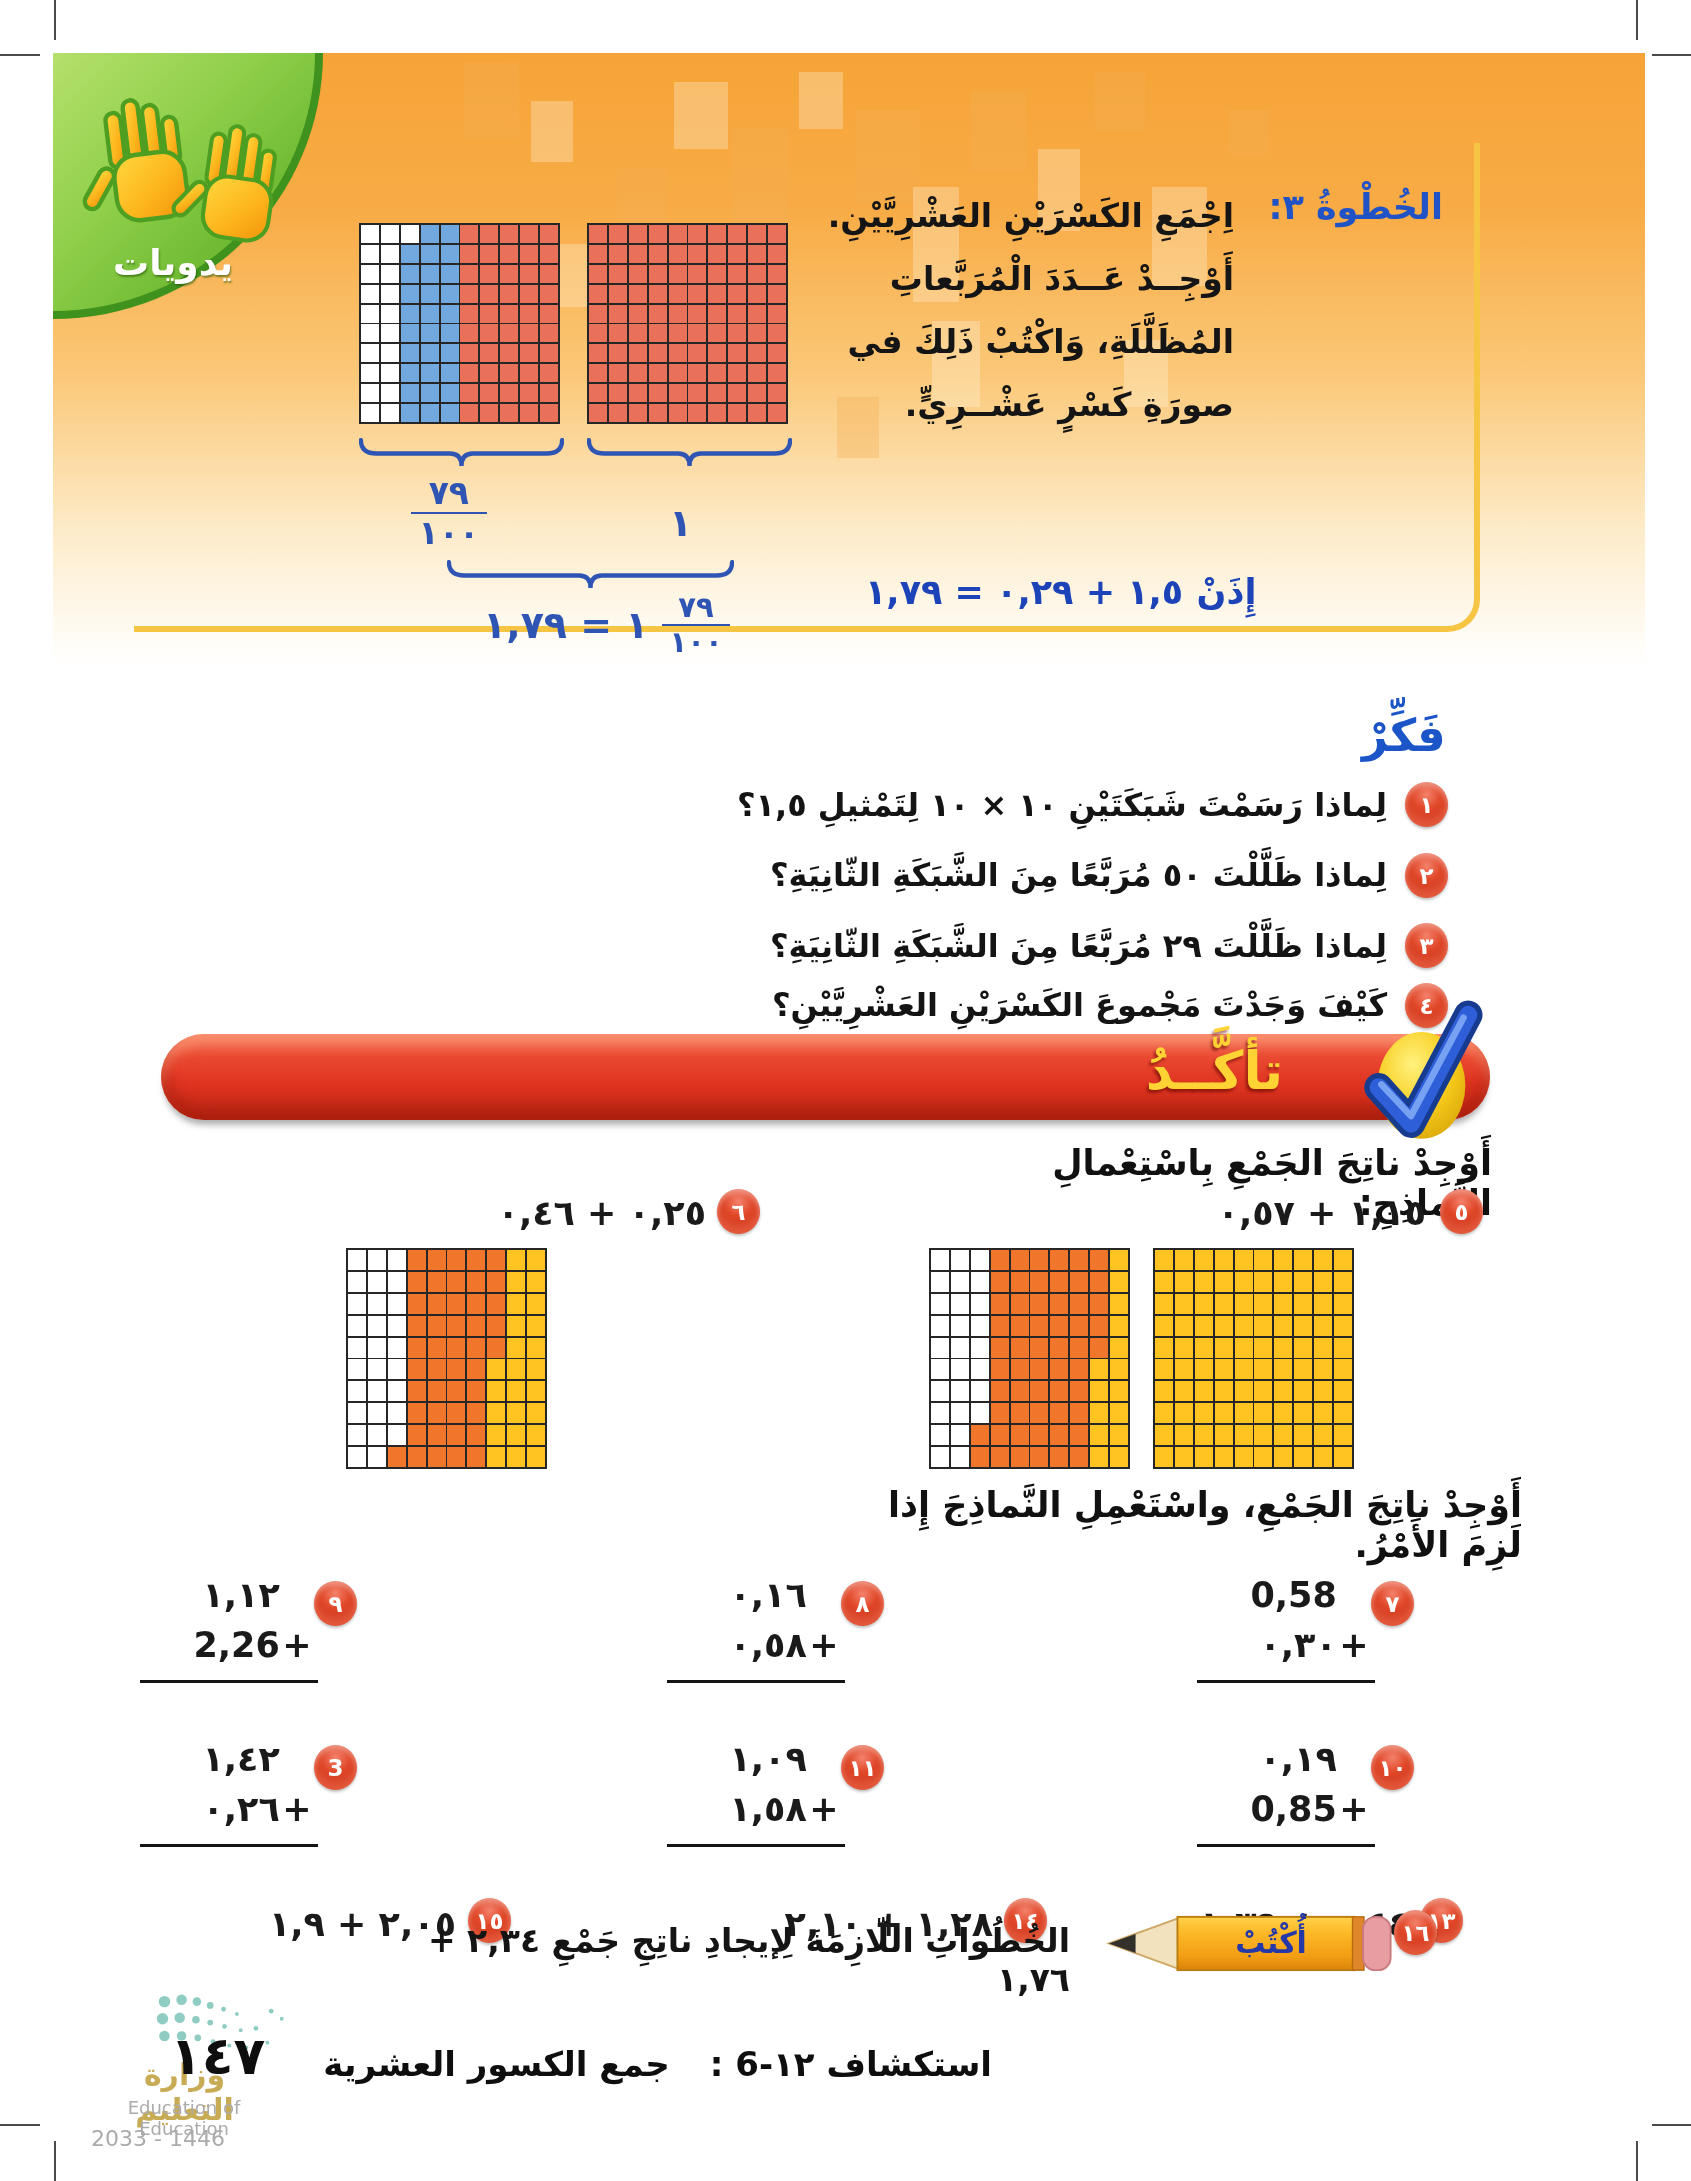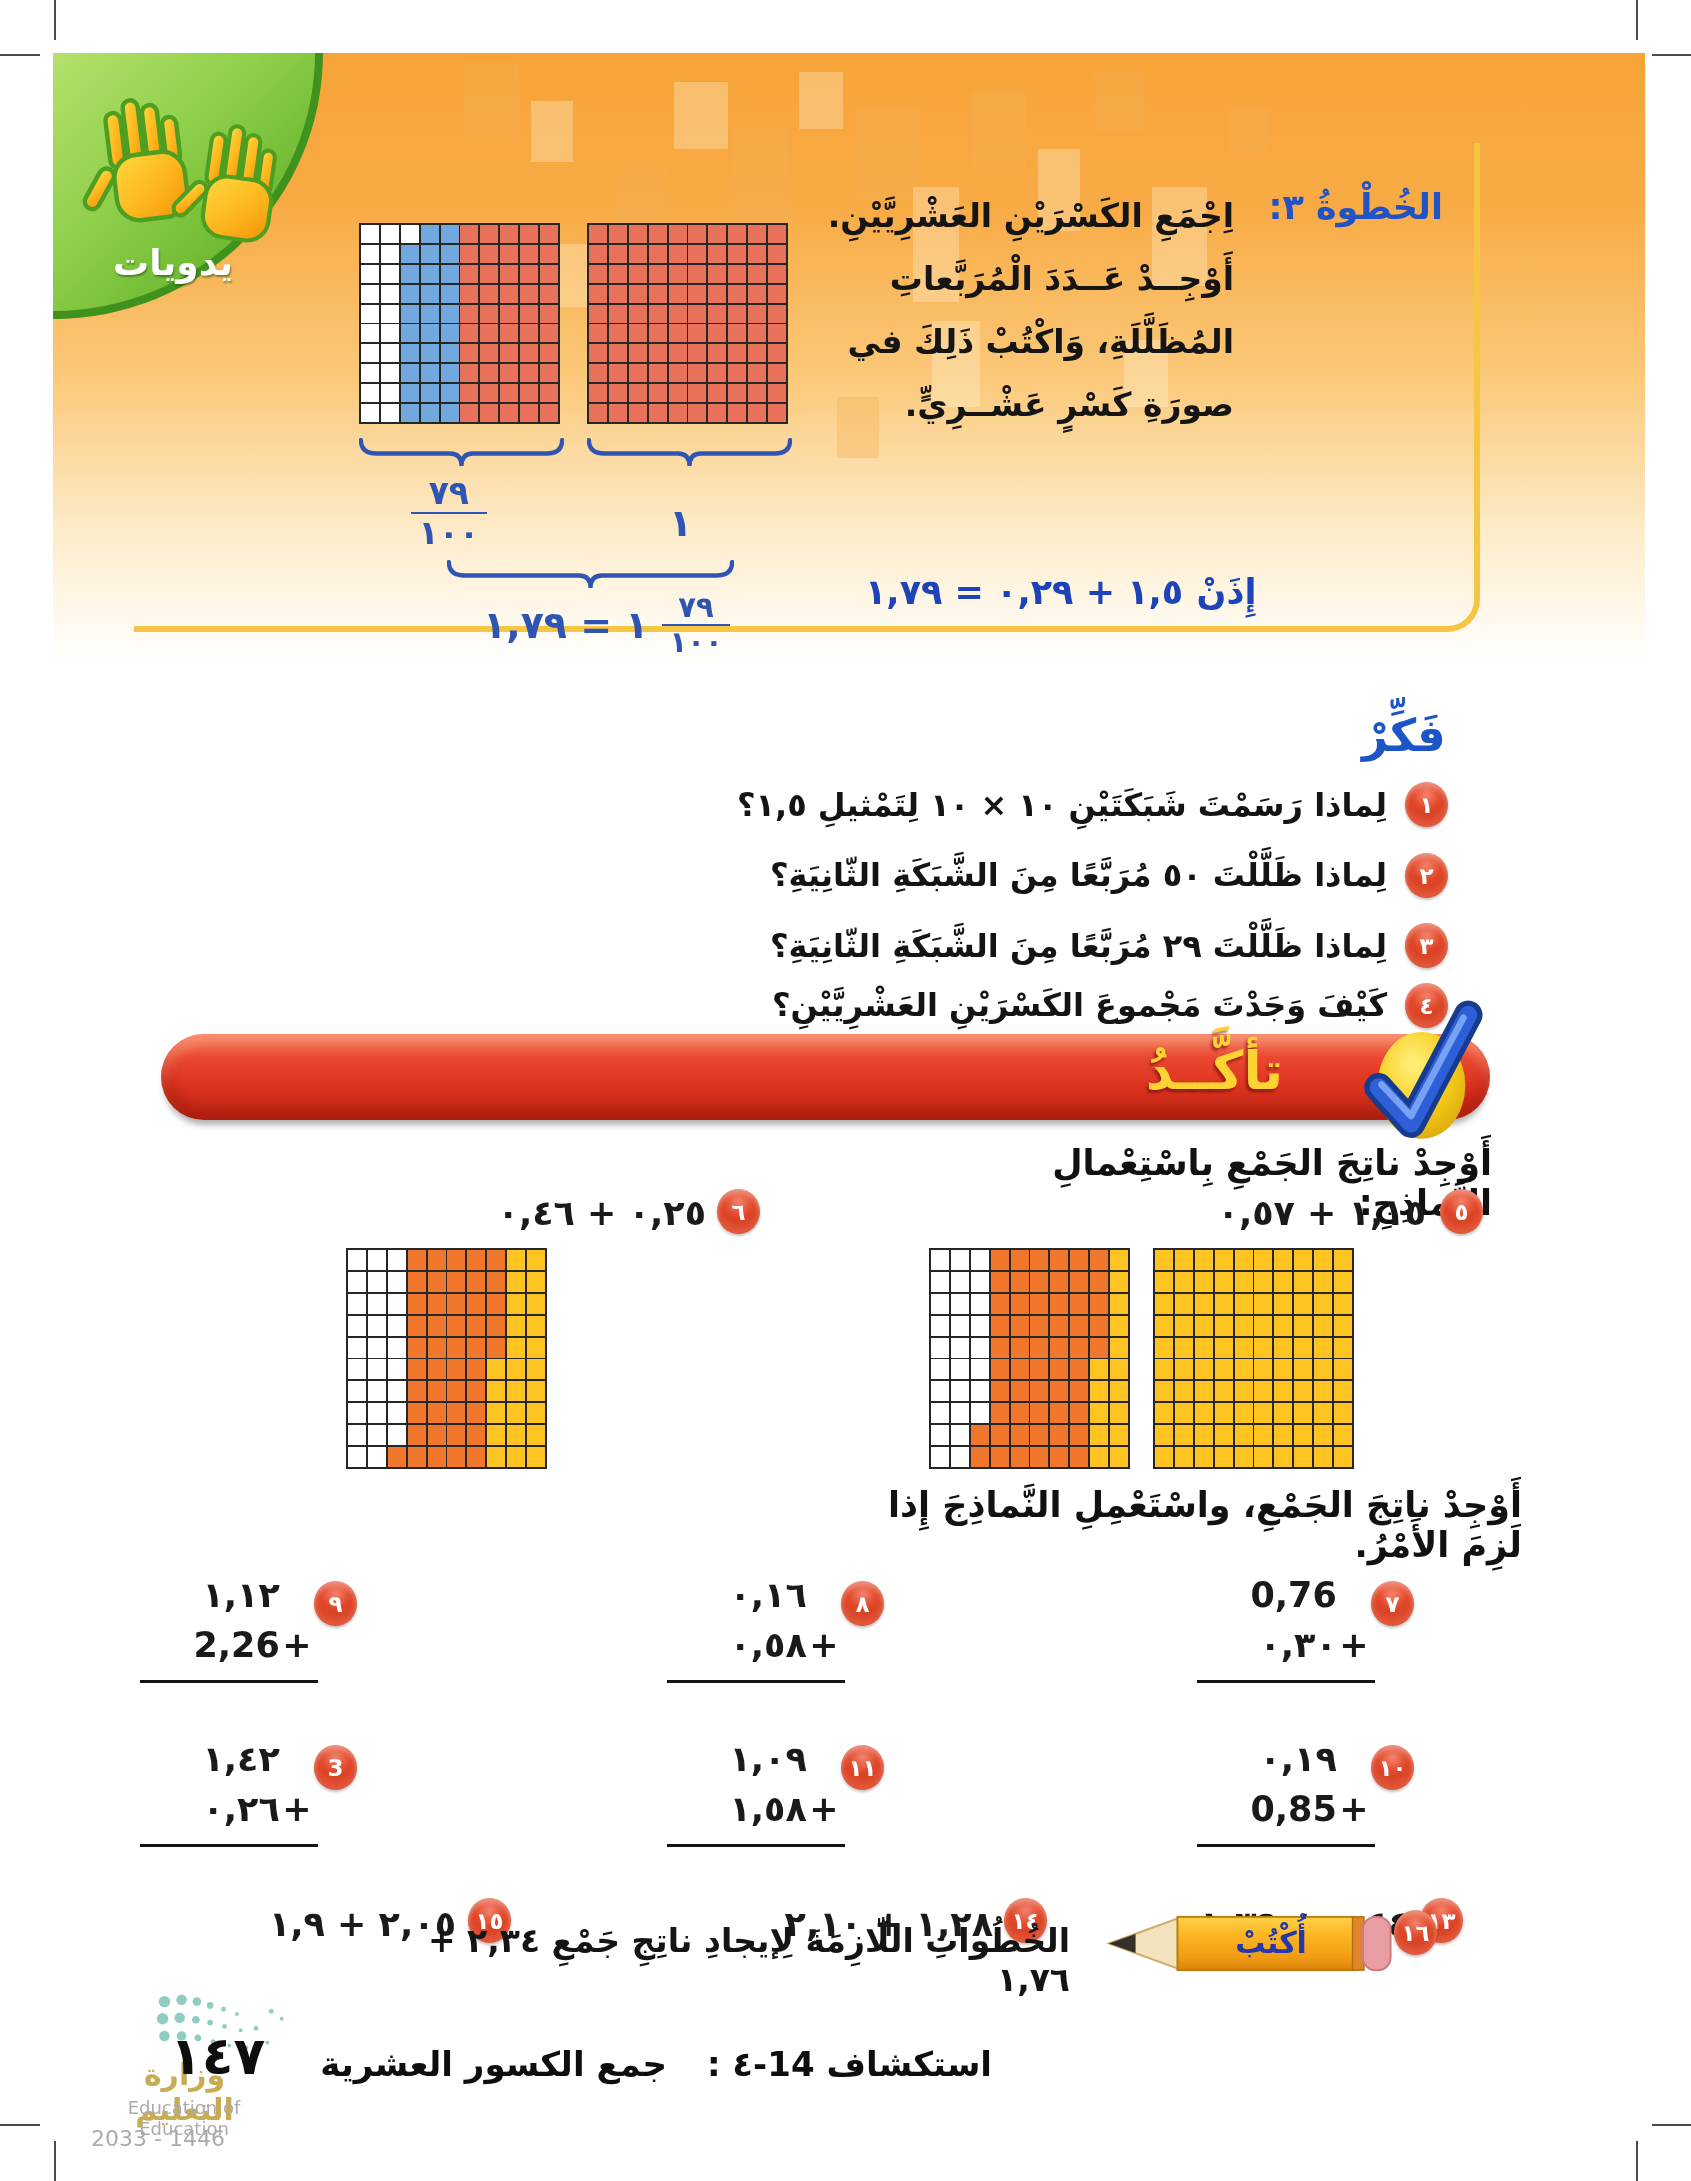--- a/index.html
+++ b/index.html
@@ -743,21 +743,21 @@
     <div style="background: rgb(240, 118, 43);"></div>
     <div style="background: rgb(255, 196, 33);"></div>
     <div style="background: rgb(255, 196, 33);"></div>
     <div style="background: rgb(255, 196, 33);"></div>
   </div>
 
 <div class="prompt" style="left:841px;top:1485px;width:681px">أَوْجِدْ ناتِجَ الجَمْعِ، واسْتَعْمِلِ النَّماذِجَ إِذا لَزِمَ الأَمْرُ.</div>
 
 <div class="qnum" style="left:1371px;top:1581px">٧</div>
 <div class="vp" style="left:1197px;top:1570px">
-  <div class="l1">0,76</div>
+  <div class="l1">0,58</div>
   <div class="l2">
       <span>٠,٣٠</span>
       <span class="plus">+</span>
     </div>
 </div>
 
 <div class="qnum" style="left:841px;top:1581px">٨</div>
 <div class="vp" style="left:667px;top:1570px">
   <div class="l1">٠,١٦</div>
   <div class="l2">
@@ -855,16 +855,16 @@
     <circle cx="135" cy="30" r="2"></circle>
       <circle cx="124" cy="22" r="2.5"></circle>
   </g>
 </svg>
 <div class="min-ar" style="left:96px;top:2057px;width:177px;text-align:center">وزارة التعليم</div>
 <div class="min-en" style="left:91px;top:2097px;width:186px;text-align:center">Education of Education</div>
 <div class="min-yr" style="left:91px;top:2126px">2033 - 1446</div>
 
 <div class="pgnum" style="left:170px;top:2026px">١٤٧</div>
 <div class="abs footer-line" style="left:277px;top:2044px;width:715px;justify-content:flex-start;color:#0e0e0e;font-weight:bold;font-size:34px">
-  <span>استكشاف 14-٤ :</span>
+  <span>استكشاف ١٢-6 :</span>
   <span>جمع الكسور العشرية</span>
 </div>
 
 
 </body></html>

